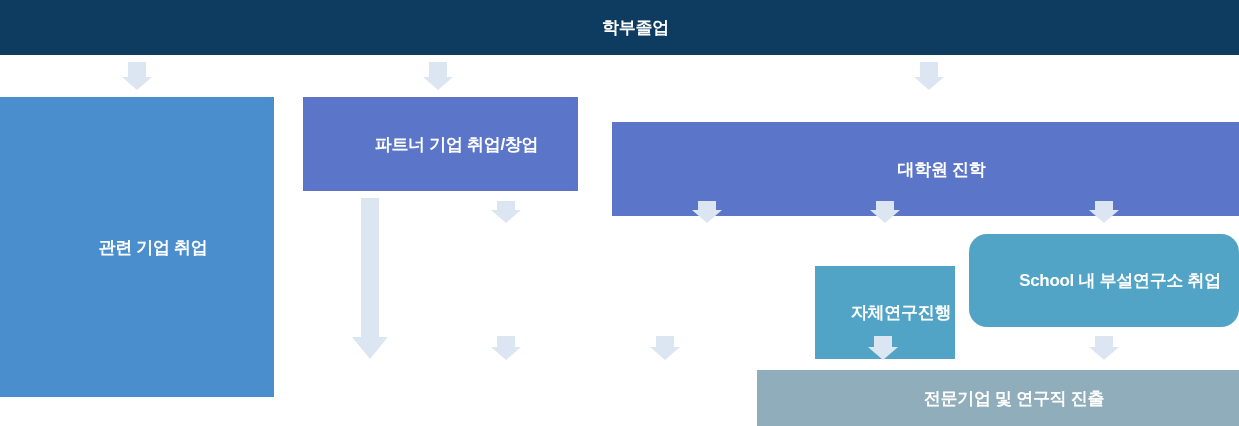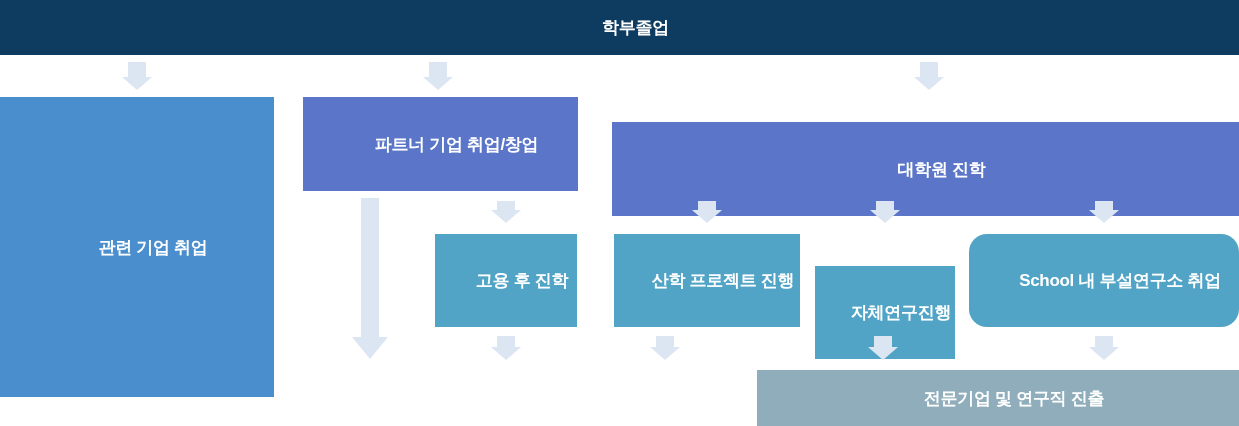--- a/index.html
+++ b/index.html
@@ -74,27 +74,21 @@
     <span>대학원 진학</span>
   </div>
 
   <div class="arr arr-big" style="left:361px; top:198px; height:139px;"></div>
 
   <div class="arr" style="left:497px; top:201px; height:9px;"></div>
   <div class="arr" style="left:698px; top:201px; height:9px;"></div>
   <div class="arr" style="left:876px; top:201px; height:9px;"></div>
   <div class="arr" style="left:1095px; top:201px; height:9px;"></div>
 
-  <div class="node teal" style="left:435px; top:234px; width:142px; height:93px;">
-    <span>고용 후 진학</span>
-  </div>
 
-  <div class="node teal" style="left:614px; top:234px; width:186px; height:93px;">
-    <span>산학 프로젝트 진행</span>
-  </div>
 
   <div class="node teal" style="left:815px; top:234px; width:140px; height:93px;margin-top:32px;">
     <span>자체연구진행</span>
   </div>
 
   <div class="node teal" style="left:969px; top:234px; width:270px; height:93px;border-radius:18px;">
     <span>School 내 부설연구소 취업</span>
   </div>
 
   <div class="arr" style="left:497px; top:336px; height:11px;"></div>

